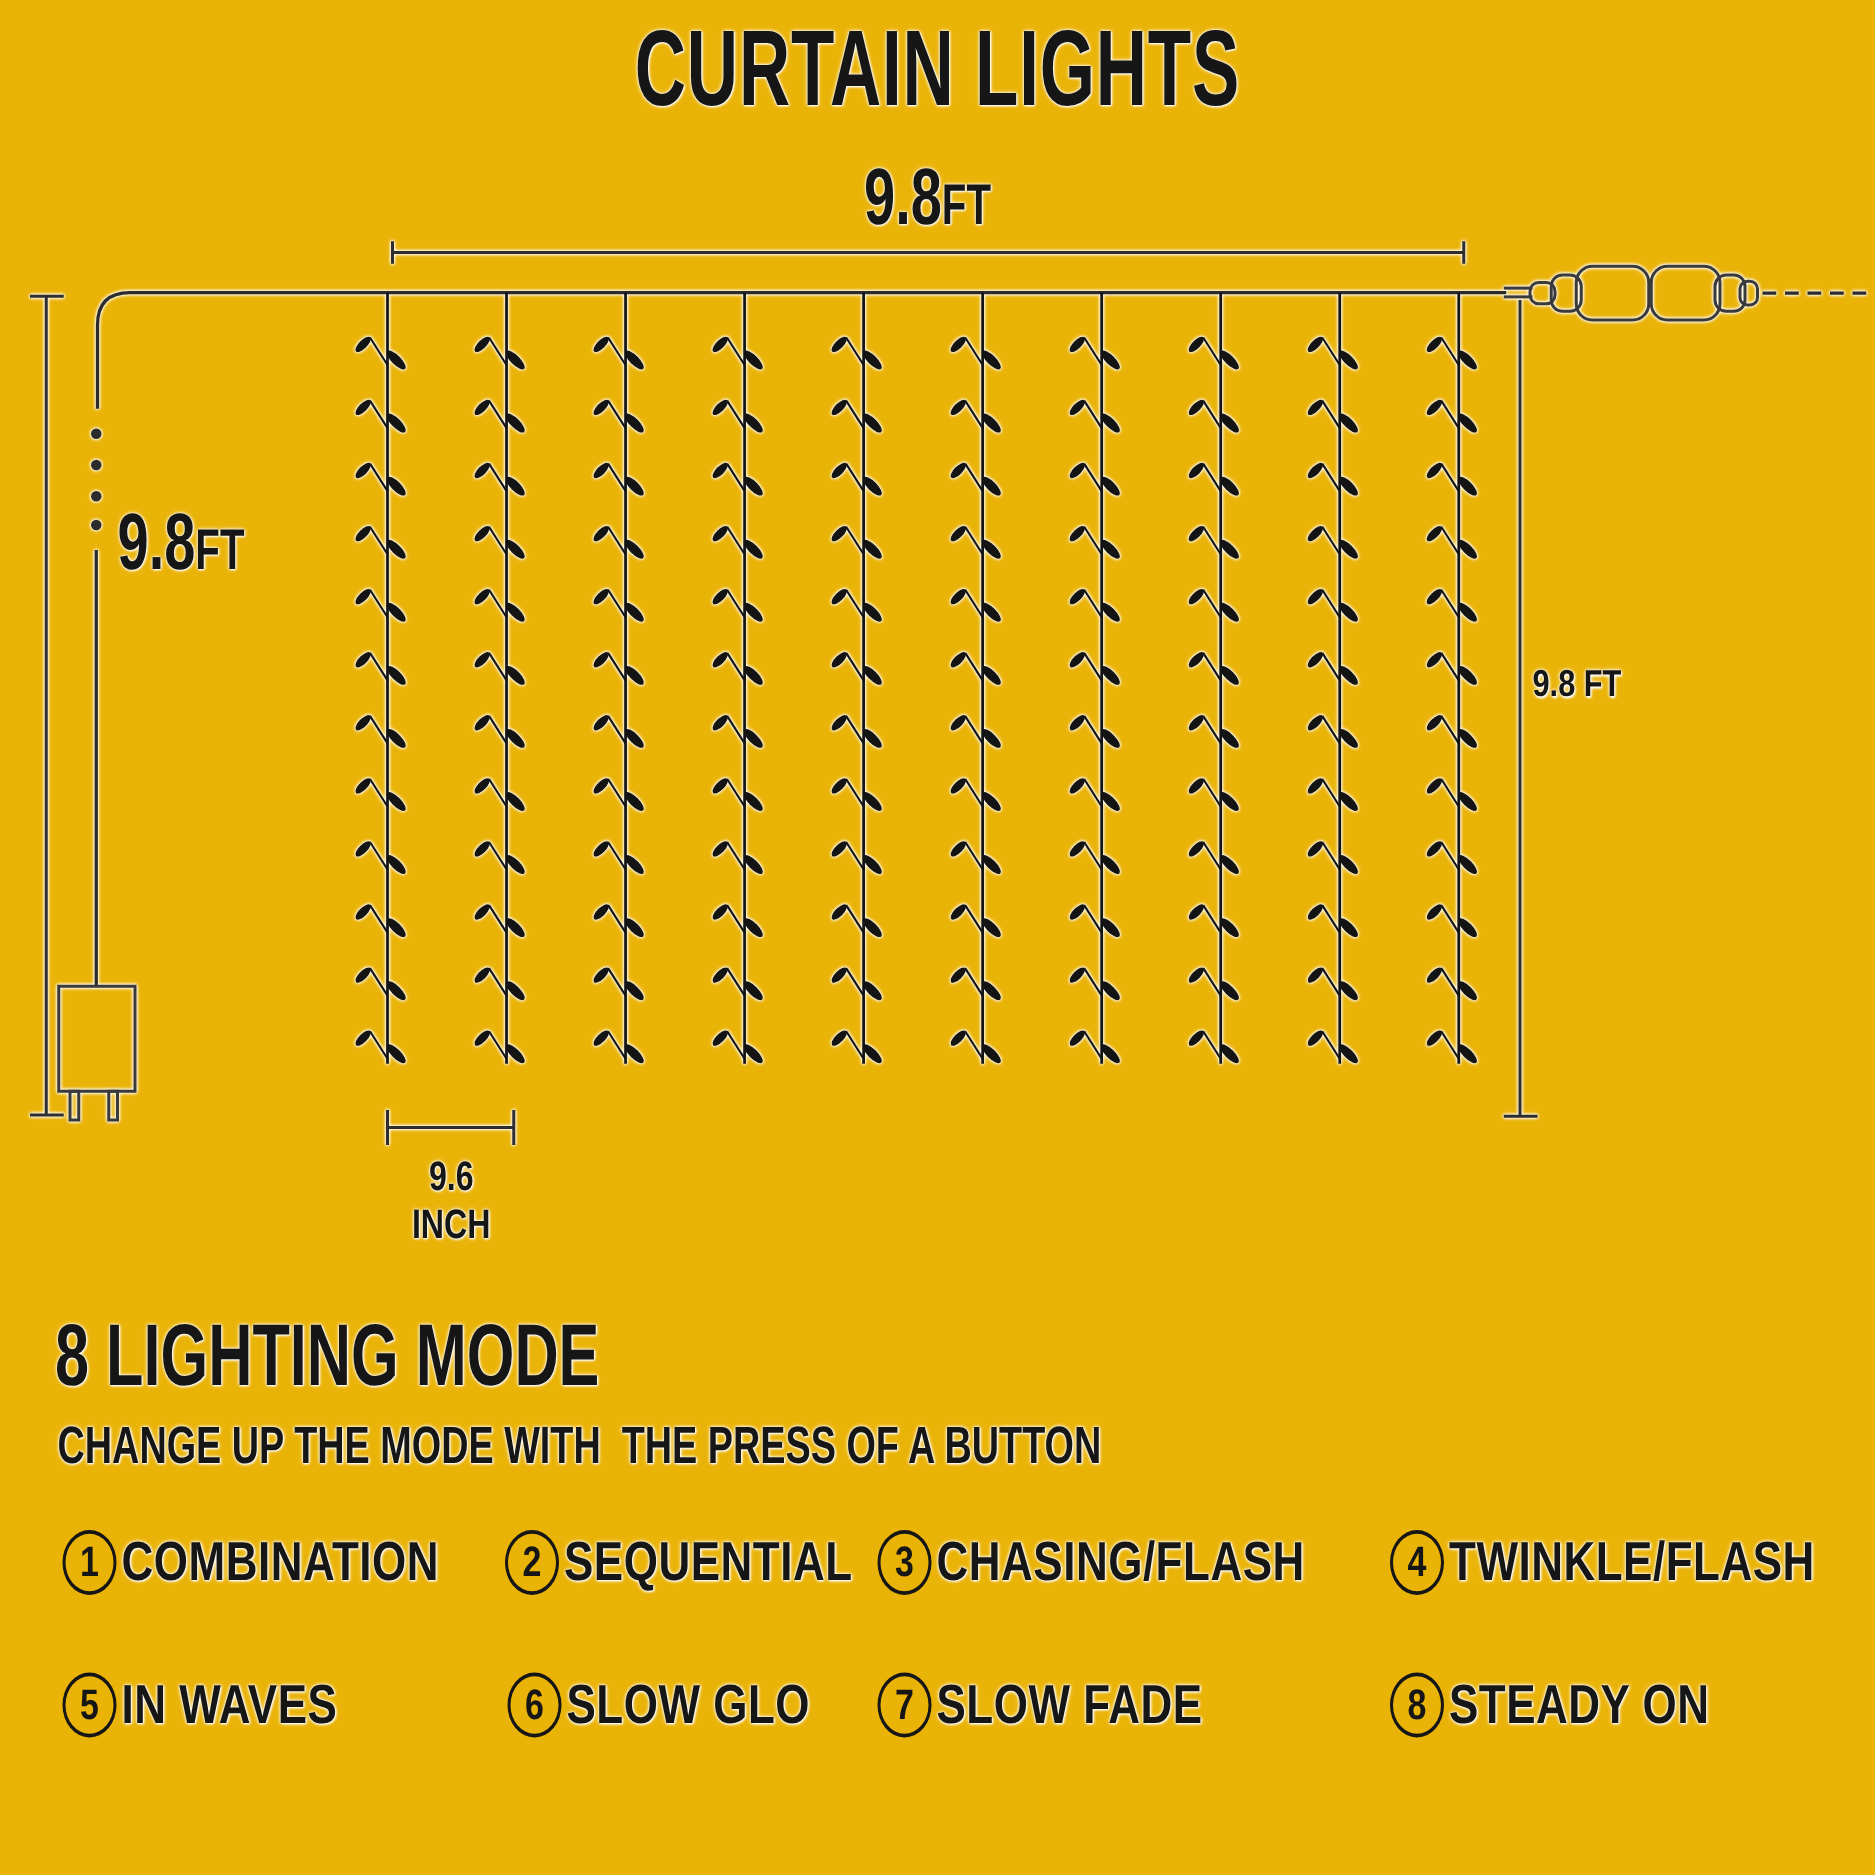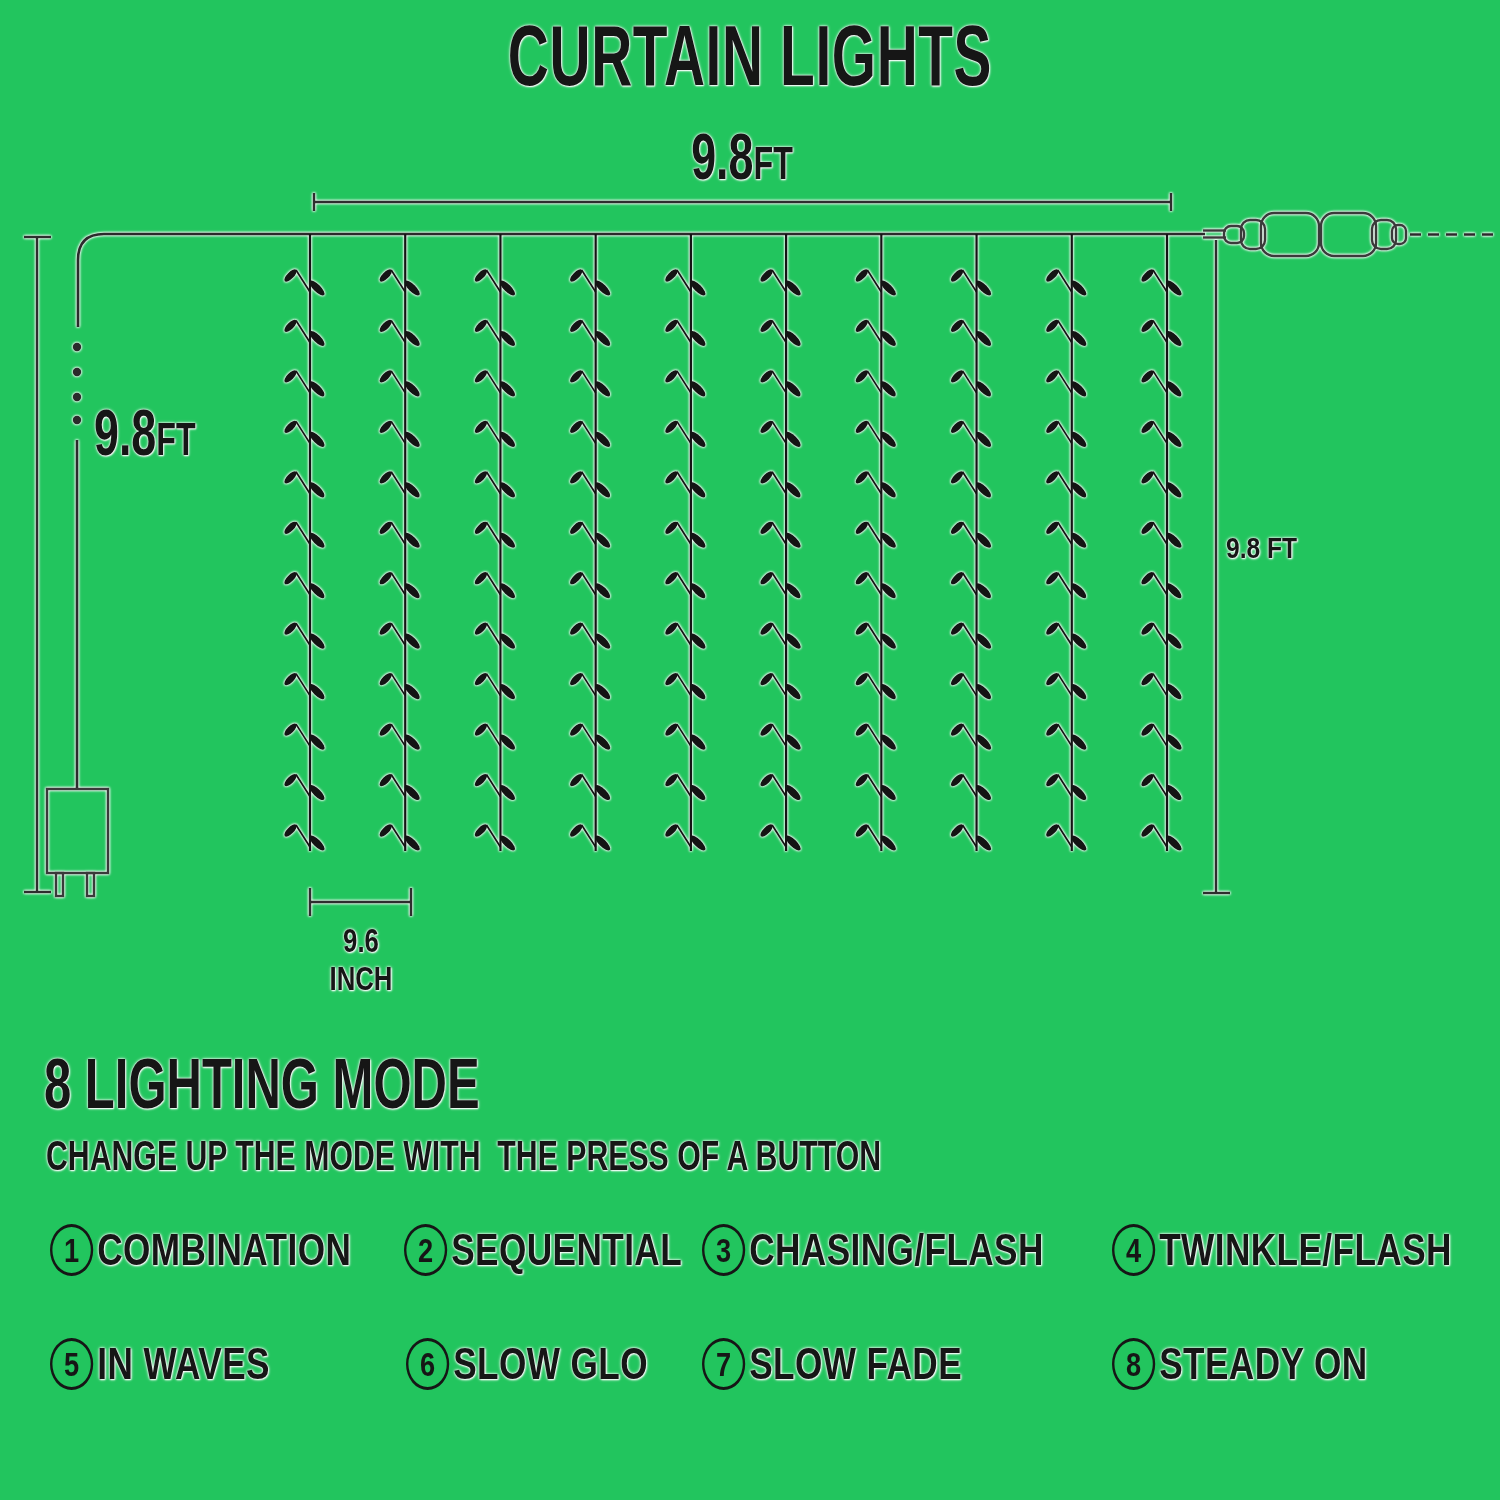--- a/index.html
+++ b/index.html
@@ -1,17 +1,17 @@
 <!DOCTYPE html>
 <html><head>
 <meta charset="utf-8">
 <style>
   html,body{margin:0;padding:0;}
   body{font-family:"Liberation Sans","DejaVu Sans",sans-serif;}
-  .canvas{position:relative;width:1500px;height:1500px;background:#22c55e;overflow:hidden;color:#161616;}
+  .canvas{position:relative;width:1500px;height:1500px;background:#eab308;overflow:hidden;color:#161616;}
   .glow{text-shadow:0 0 2px #fff,0 0 4px #fff,1px 1px 2px #fff;}
   .abs{position:absolute;}
 
   .title{left:0;right:0;top:10px;text-align:center;font-size:86px;font-weight:bold;
          transform:scaleX(0.66);letter-spacing:1px;line-height:1.05;}
 
   .dim-top{left:0;width:1484px;top:120px;text-align:center;transform:scaleX(0.70);font-weight:bold;}
   .dim-left{left:94px;top:396px;transform:scaleX(0.70);transform-origin:left top;font-weight:bold;white-space:nowrap;}
   .num-big{font-size:64px;}
   .num-small{font-size:46px;}

